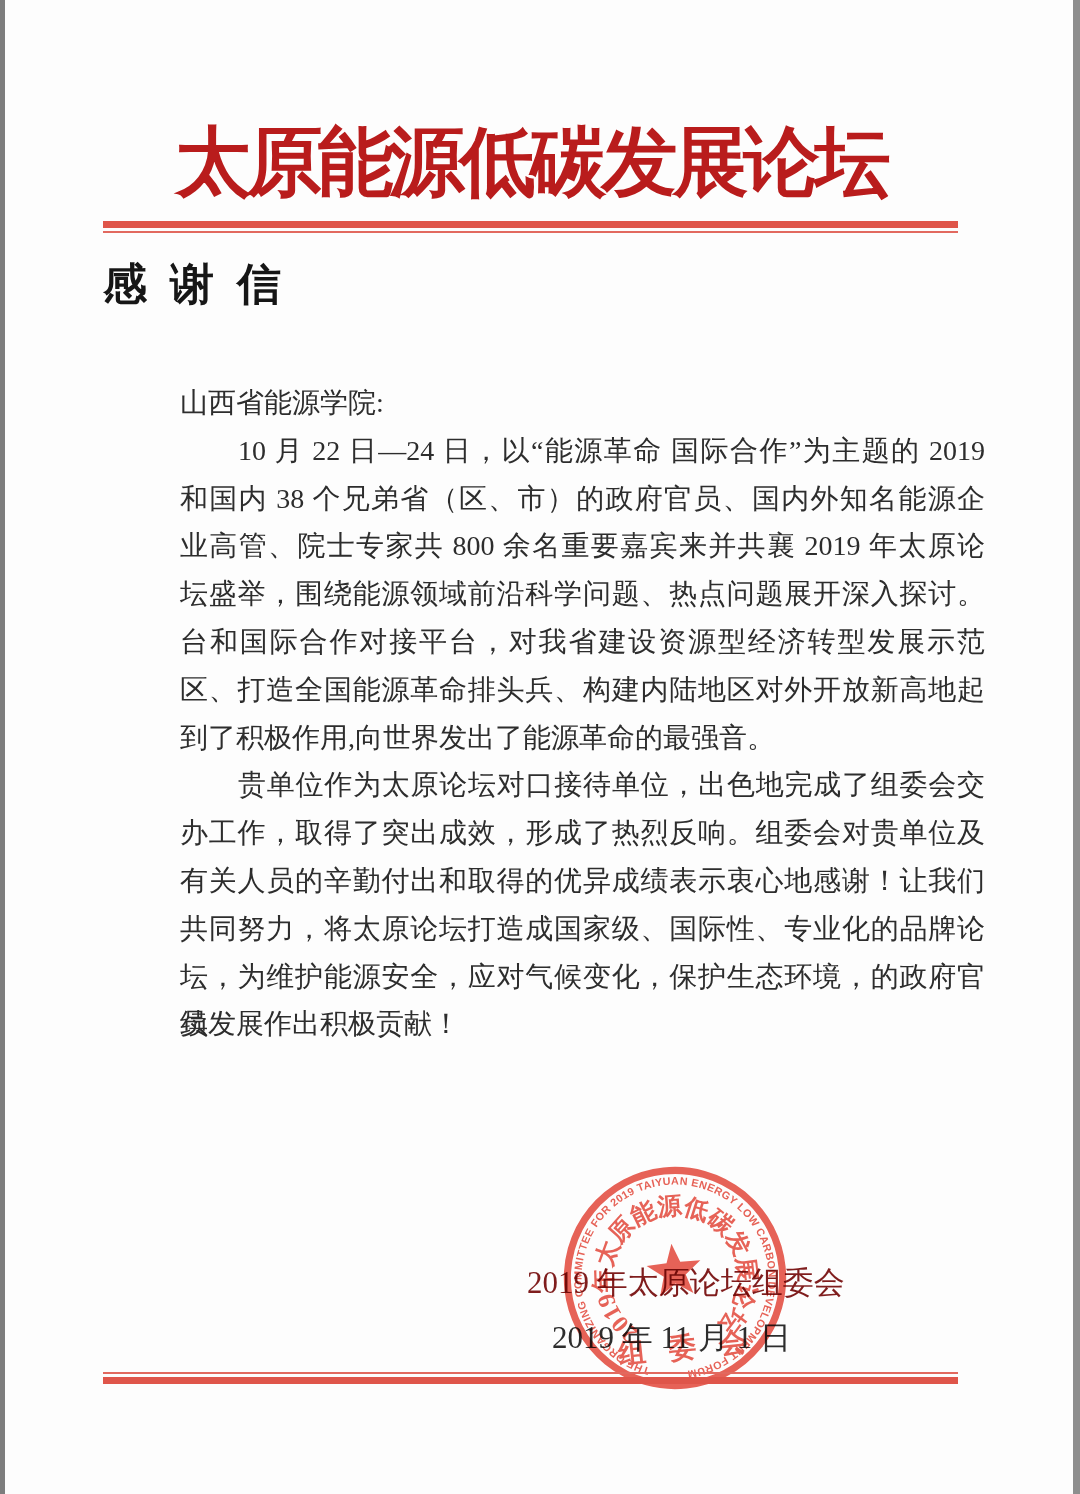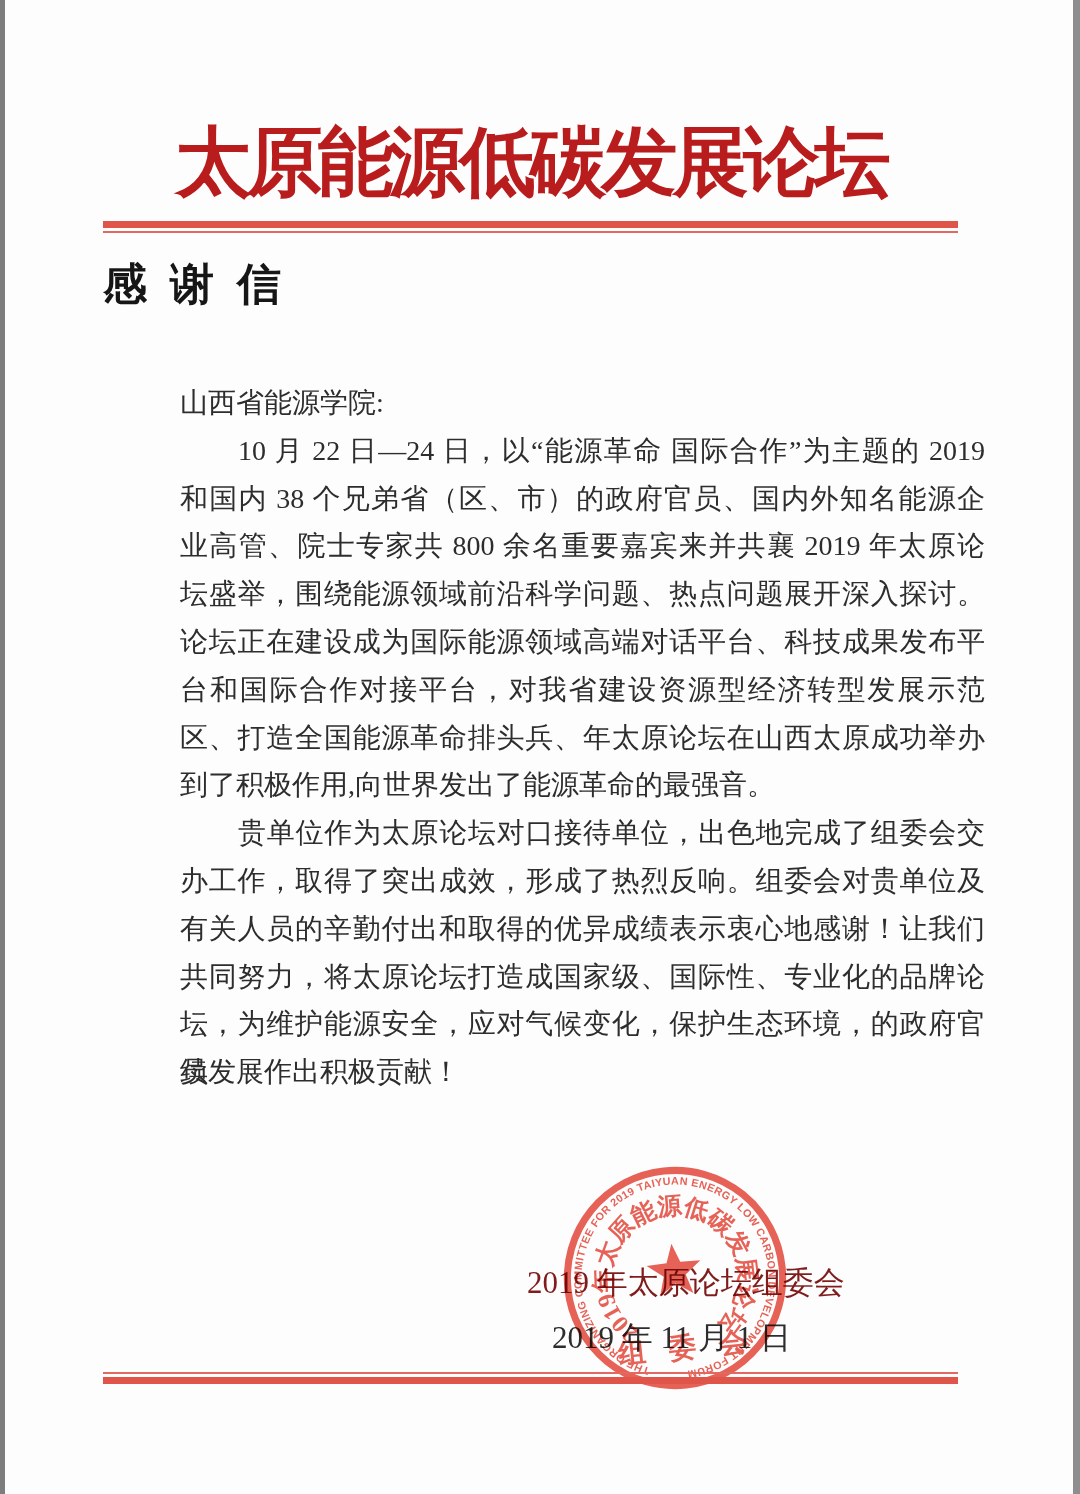--- a/index.html
+++ b/index.html
@@ -102,23 +102,22 @@
 </div>
 
 <div class="doc-title">感 谢 信</div>
 
 <div class="letter-body">
   <div class="body-line">山西省能源学院:</div>
   <div class="body-line just indent">10 月 22 日—24 日，以“能源革命 国际合作”为主题的 2019</div>
   <div class="body-line just">和国内 38 个兄弟省（区、市）的政府官员、国内外知名能源企</div>
   <div class="body-line just">业高管、院士专家共 800 余名重要嘉宾来并共襄 2019 年太原论</div>
   <div class="body-line just">坛盛举，围绕能源领域前沿科学问题、热点问题展开深入探讨。</div>
-  <div class="body-line just">论坛正在建设成为国际能源领域高端对话平台、科技成果发布平</div>
   <div class="body-line just">台和国际合作对接平台，对我省建设资源型经济转型发展示范</div>
-  <div class="body-line just">区、打造全国能源革命排头兵、年太原论坛在山西太原成功举办</div>
+  <div class="body-line just">区、打造全国能源革命排头兵、构建内陆地区对外开放新高地起</div>
   <div class="body-line">到了积极作用,向世界发出了能源革命的最强音。</div>
   <div class="body-line just indent">贵单位作为太原论坛对口接待单位，出色地完成了组委会交</div>
   <div class="body-line just">办工作，取得了突出成效，形成了热烈反响。组委会对贵单位及</div>
   <div class="body-line just">有关人员的辛勤付出和取得的优异成绩表示衷心地感谢！让我们</div>
   <div class="body-line just">共同努力，将太原论坛打造成国家级、国际性、专业化的品牌论</div>
   <div class="body-line just">坛，为维护能源安全，应对气候变化，保护生态环境，的政府官员</div>
   <div class="body-line">续发展作出积极贡献！</div>
 </div>
 
 <div class="sign-org">2019 年太原论坛组委会</div>

